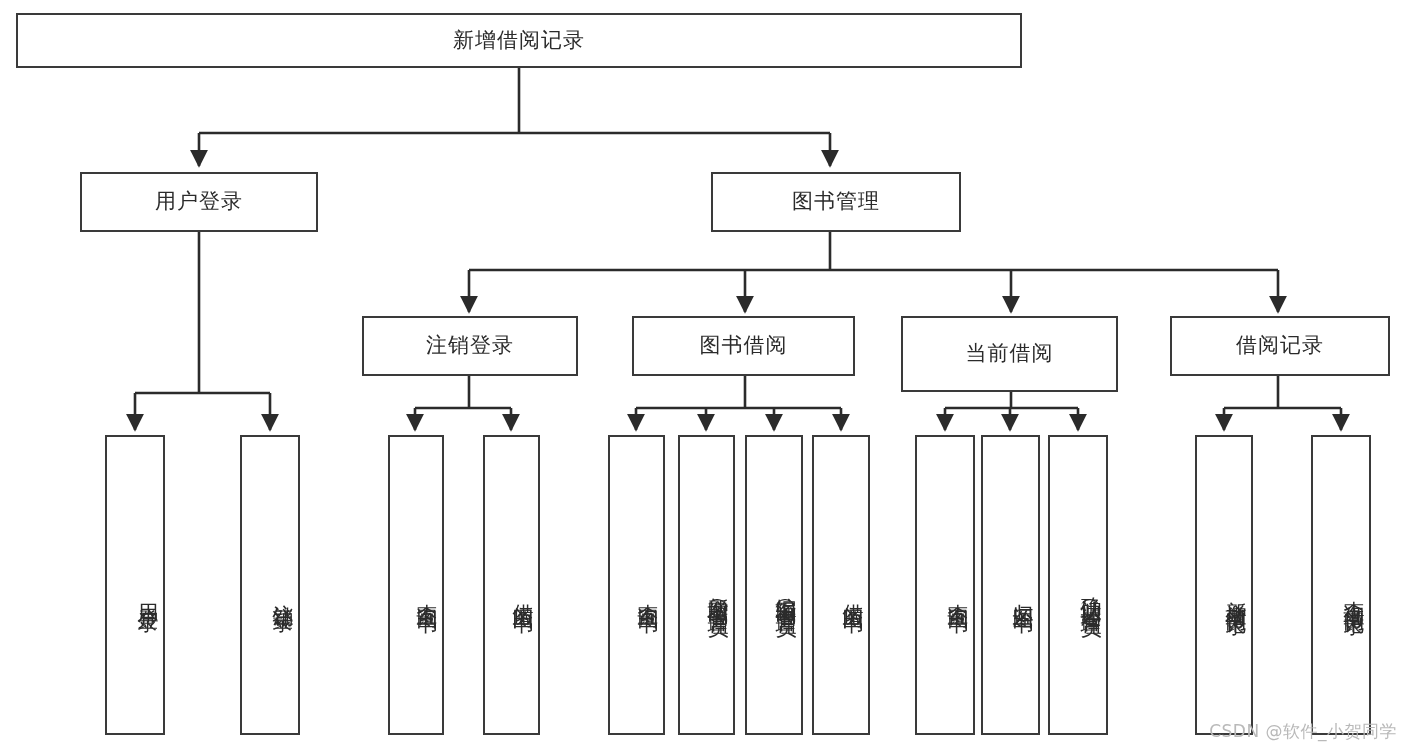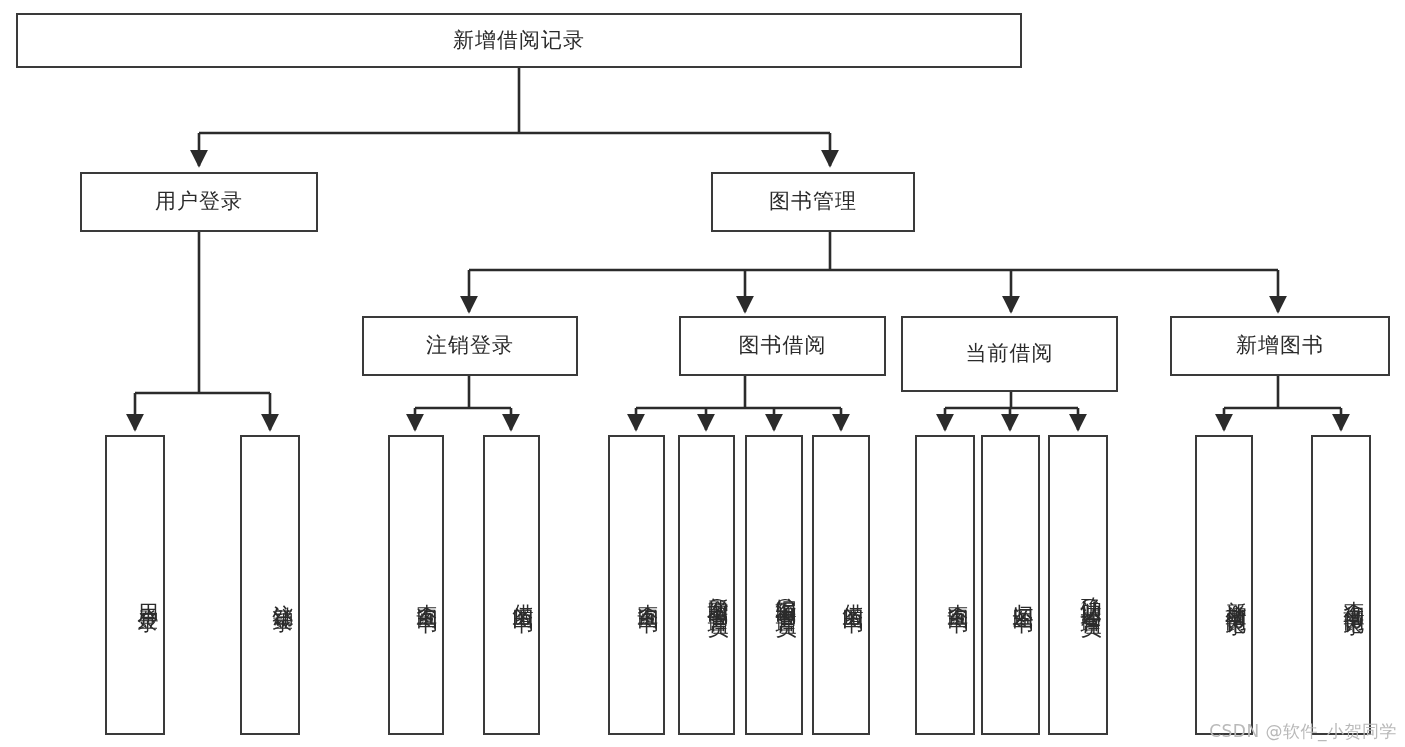--- a/index.html
+++ b/index.html
@@ -121,35 +121,35 @@
     </g>
   </svg>
 
   <div class="node root horizontal" style="left:16px;top:13px;width:1006px;height:55px;">
     <span>新增借阅记录</span>
   </div>
 
   <div class="node horizontal" style="left:80px;top:172px;width:238px;height:60px;">
     <span>用户登录</span>
   </div>
-  <div class="node horizontal" style="left:711px;top:172px;width:204px;height:60px;text-align:right;">
+  <div class="node horizontal" style="left:711px;top:172px;width:250px;height:60px;text-align:right;">
     <span>图书管理</span>
   </div>
 
   <div class="node horizontal" style="left:362px;top:316px;width:216px;height:60px;">
     <span>注销登录</span>
   </div>
-  <div class="node horizontal" style="left:632px;top:316px;width:207px;height:60px;margin-left:47px;">
+  <div class="node horizontal" style="left:632px;top:316px;width:223px;height:60px;">
     <span>图书借阅</span>
   </div>
   <div class="node horizontal" style="left:901px;top:316px;width:217px;height:76px;">
     <span>当前借阅</span>
   </div>
   <div class="node horizontal" style="left:1170px;top:316px;width:220px;height:60px;">
-    <span>新增图书</span>
+    <span>借阅记录</span>
   </div>
 
   <div class="node vertical" style="left:105px;top:435px;width:60px;height:300px;">
     <span>用户登录</span>
   </div>
   <div class="node vertical" style="left:240px;top:435px;width:60px;height:300px;">
     <span>注销登录</span>
   </div>
 
   <div class="node vertical" style="left:388px;top:435px;width:56px;height:300px;">

